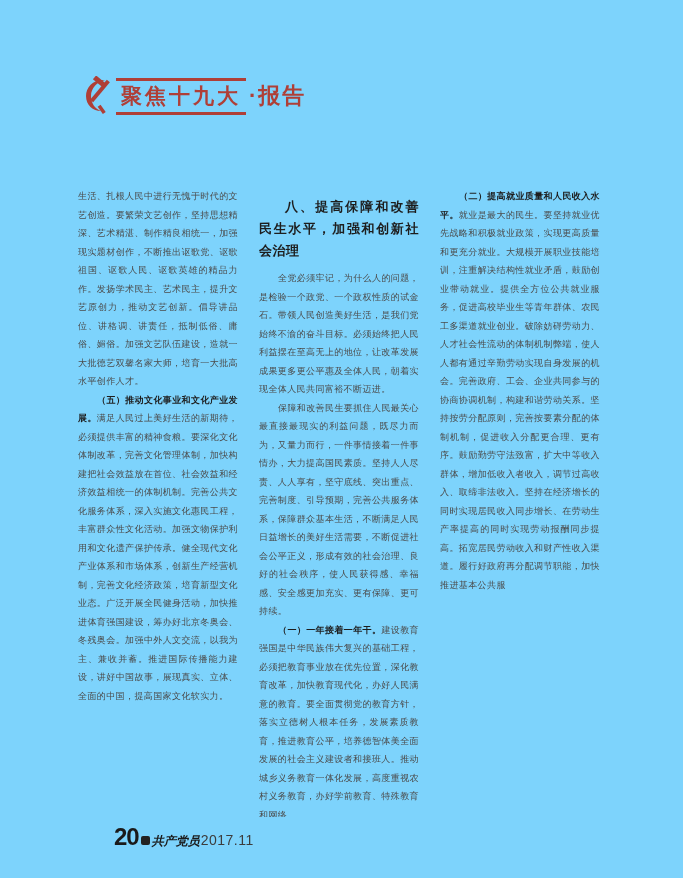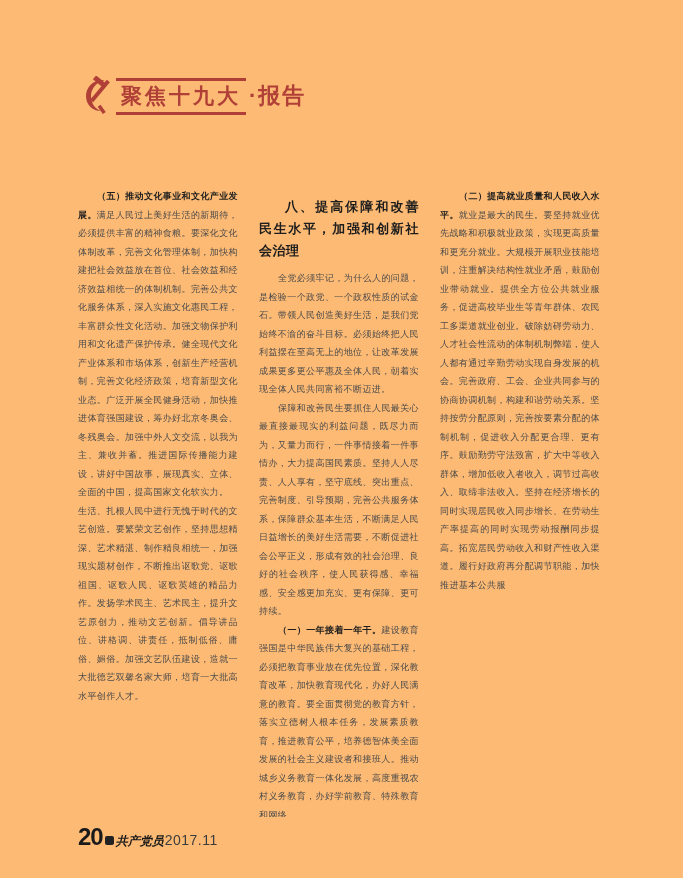--- a/index.html
+++ b/index.html
@@ -1,19 +1,19 @@
 <!DOCTYPE html>
 <html><head>
 <meta charset="utf-8">
 <style>
   html,body { margin:0; padding:0; background:#ffffff; }
   .page {
     position:relative;
     width:683px; height:878px;
-    background:#fdba74;
+    background:#7dd3fc;
     overflow:hidden;
     font-family:"Liberation Sans", sans-serif;
   }
 
   
   .header {
     position:absolute; left:80px; top:76px;
     display:flex; align-items:center;
     color:#af3f37;
   }
@@ -54,21 +54,21 @@
     line-height:22px; text-indent:26px;
     margin:9px 0 7px 0; letter-spacing:0.5px;
   }
 
   
   .footer {
     position:absolute; left:78px; top:824px;
     display:flex; align-items:baseline;
     color:#1a1a1a;
   }
-  .page-num { font-size:24px; font-weight:bold; line-height:26px; letter-spacing:-1px; }
+  .page-num { font-size:24px; font-weight:bold; line-height:26px; letter-spacing:-1px;margin-left:36px; }
   .mag-logo-box {
     width:9px; height:9px; background:#222; border-radius:2px;
     align-self:center; margin:6px 2px 0 2px; flex:0 0 auto;
   }
   .mag-logo {
     font-family:Liberation Sans, sans-serif;
     font-style:italic; font-weight:bold;
     font-size:12px; letter-spacing:0px; color:#1a1a1a;
   }
   .issue { font-size:14px; color:#3c3c3c; margin-left:1px; letter-spacing:0.5px; }
@@ -84,22 +84,22 @@
       <rect x="36" y="4" width="8" height="52" transform="rotate(40 40 30)" fill="#af3f37"></rect>
       <rect x="26" y="6" width="26" height="10" transform="rotate(40 39 11)" fill="#af3f37"></rect>
       <rect x="40" y="58" width="7" height="18" transform="rotate(-35 43 67)" fill="#af3f37"></rect>
     </svg>
     <span class="banner-box">聚焦十九大</span>
     <span class="banner-suffix">·报告</span>
   </div>
 
   <div class="columns">
     <div class="column">
+        <p class="body">生活、扎根人民中进行无愧于时代的文艺创造。要繁荣文艺创作，坚持思想精深、艺术精湛、制作精良相统一，加强现实题材创作，不断推出讴歌党、讴歌祖国、讴歌人民、讴歌英雄的精品力作。发扬学术民主、艺术民主，提升文艺原创力，推动文艺创新。倡导讲品位、讲格调、讲责任，抵制低俗、庸俗、媚俗。加强文艺队伍建设，造就一大批德艺双馨名家大师，培育一大批高水平创作人才。</p>
         <p class="body indent"><b class="lead">（五）推动文化事业和文化产业发展。</b>满足人民过上美好生活的新期待，必须提供丰富的精神食粮。要深化文化体制改革，完善文化管理体制，加快构建把社会效益放在首位、社会效益和经济效益相统一的体制机制。完善公共文化服务体系，深入实施文化惠民工程，丰富群众性文化活动。加强文物保护利用和文化遗产保护传承。健全现代文化产业体系和市场体系，创新生产经营机制，完善文化经济政策，培育新型文化业态。广泛开展全民健身活动，加快推进体育强国建设，筹办好北京冬奥会、冬残奥会。加强中外人文交流，以我为主、兼收并蓄。推进国际传播能力建设，讲好中国故事，展现真实、立体、全面的中国，提高国家文化软实力。</p>
-        <p class="body">生活、扎根人民中进行无愧于时代的文艺创造。要繁荣文艺创作，坚持思想精深、艺术精湛、制作精良相统一，加强现实题材创作，不断推出讴歌党、讴歌祖国、讴歌人民、讴歌英雄的精品力作。发扬学术民主、艺术民主，提升文艺原创力，推动文艺创新。倡导讲品位、讲格调、讲责任，抵制低俗、庸俗、媚俗。加强文艺队伍建设，造就一大批德艺双馨名家大师，培育一大批高水平创作人才。</p>
       </div>
     <div class="column">
         <p class="heading">八、提高保障和改善民生水平，加强和创新社会治理</p>
         <p class="body indent">全党必须牢记，为什么人的问题，是检验一个政党、一个政权性质的试金石。带领人民创造美好生活，是我们党始终不渝的奋斗目标。必须始终把人民利益摆在至高无上的地位，让改革发展成果更多更公平惠及全体人民，朝着实现全体人民共同富裕不断迈进。</p>
         <p class="body indent">保障和改善民生要抓住人民最关心最直接最现实的利益问题，既尽力而为，又量力而行，一件事情接着一件事情办，大力提高国民素质。坚持人人尽责、人人享有，坚守底线、突出重点、完善制度、引导预期，完善公共服务体系，保障群众基本生活，不断满足人民日益增长的美好生活需要，不断促进社会公平正义，形成有效的社会治理、良好的社会秩序，使人民获得感、幸福感、安全感更加充实、更有保障、更可持续。</p>
         <p class="body indent"><b class="lead">（一）一年接着一年干。</b>建设教育强国是中华民族伟大复兴的基础工程，必须把教育事业放在优先位置，深化教育改革，加快教育现代化，办好人民满意的教育。要全面贯彻党的教育方针，落实立德树人根本任务，发展素质教育，推进教育公平，培养德智体美全面发展的社会主义建设者和接班人。推动城乡义务教育一体化发展，高度重视农村义务教育，办好学前教育、特殊教育和网络</p>
       </div>
     <div class="column">
         <p class="body indent"><b class="lead">（二）提高就业质量和人民收入水平。</b>就业是最大的民生。要坚持就业优先战略和积极就业政策，实现更高质量和更充分就业。大规模开展职业技能培训，注重解决结构性就业矛盾，鼓励创业带动就业。提供全方位公共就业服务，促进高校毕业生等青年群体、农民工多渠道就业创业。破除妨碍劳动力、人才社会性流动的体制机制弊端，使人人都有通过辛勤劳动实现自身发展的机会。完善政府、工会、企业共同参与的协商协调机制，构建和谐劳动关系。坚持按劳分配原则，完善按要素分配的体制机制，促进收入分配更合理、更有序。鼓励勤劳守法致富，扩大中等收入群体，增加低收入者收入，调节过高收入、取缔非法收入。坚持在经济增长的同时实现居民收入同步增长、在劳动生产率提高的同时实现劳动报酬同步提高。拓宽居民劳动收入和财产性收入渠道。履行好政府再分配调节职能，加快推进基本公共服</p>
       </div>

